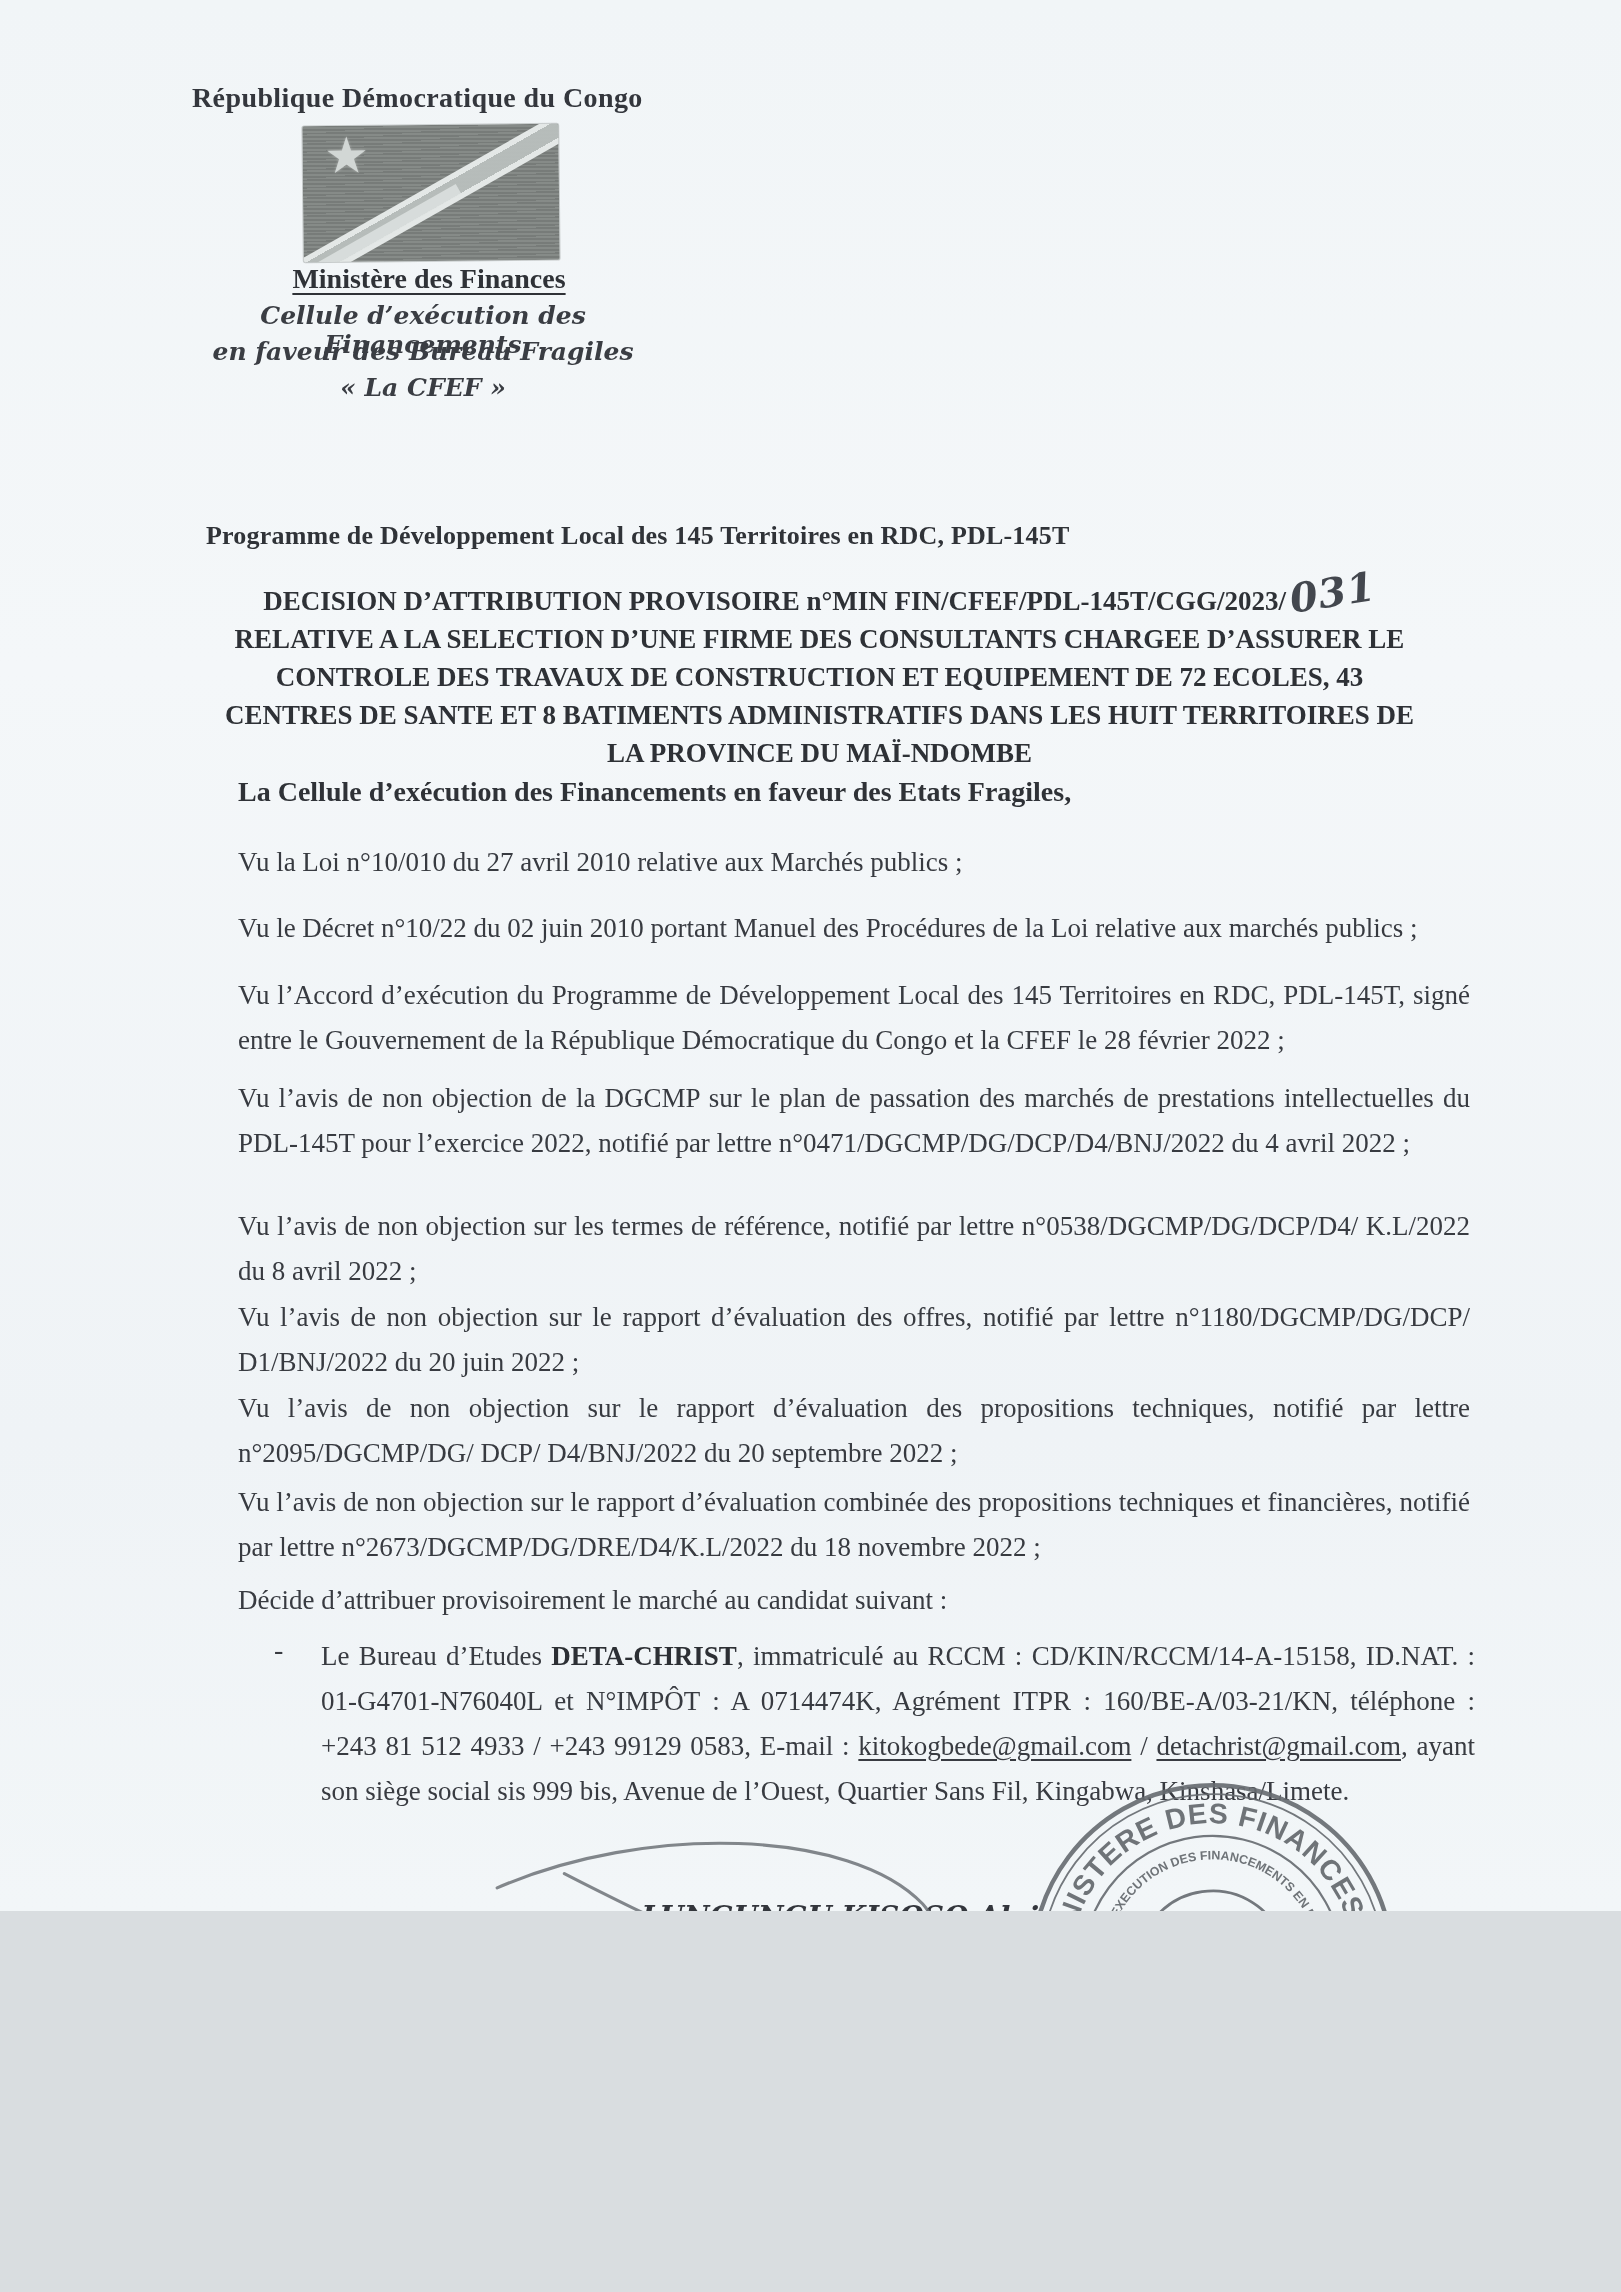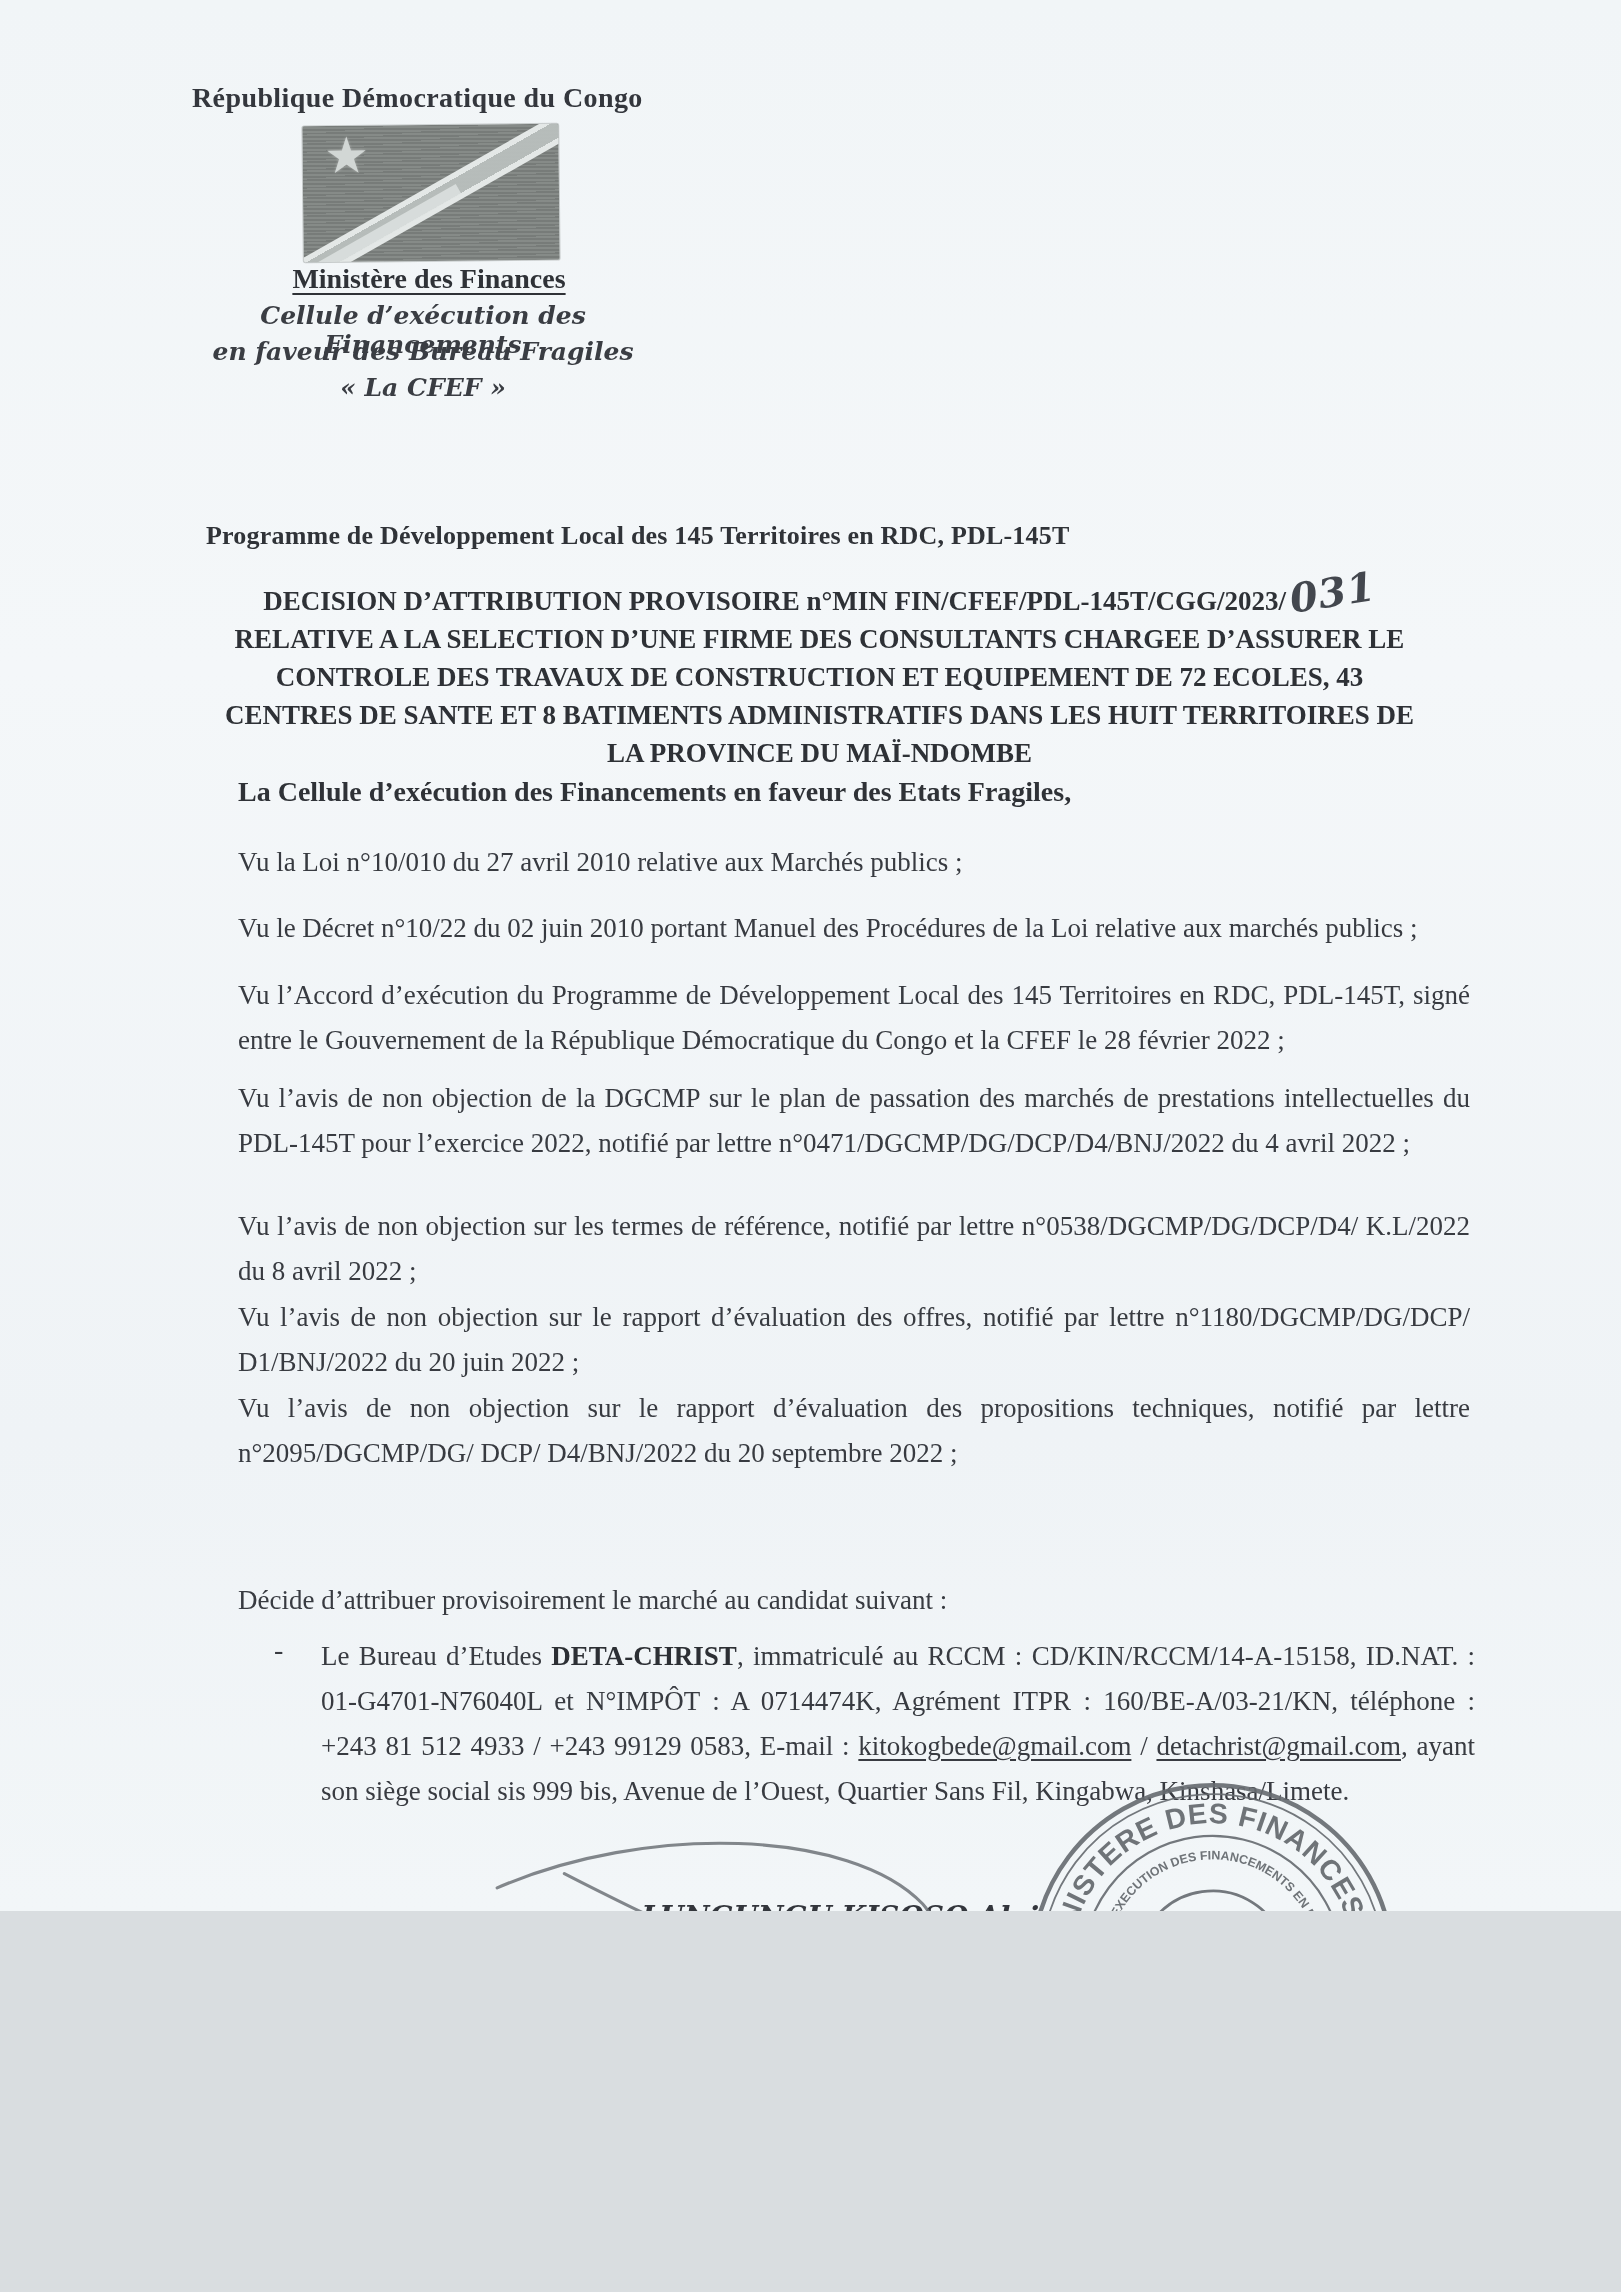--- a/index.html
+++ b/index.html
@@ -135,20 +135,21 @@
   </div>
 
   <div class="abs opening">La Cellule d’exécution des Financements en faveur des Etats Fragiles,</div>
   <p class="abs para p0">Vu la Loi n°10/010 du 27 avril 2010 relative aux Marchés publics ;</p>
   <p class="abs para p1">Vu le Décret n°10/22 du 02 juin 2010 portant Manuel des Procédures de la Loi relative aux marchés publics ;</p>
   <p class="abs para p2">Vu l’Accord d’exécution du Programme de Développement Local des 145 Territoires en RDC, PDL-145T, signé entre le Gouvernement de la République Démocratique du Congo et la CFEF le 28 février 2022 ;</p>
   <p class="abs para p3">Vu l’avis de non objection de la DGCMP sur le plan de passation des marchés de prestations intellectuelles du PDL-145T pour l’exercice 2022, notifié par lettre n°0471/DGCMP/DG/DCP/D4/BNJ/2022 du 4 avril 2022 ;</p>
   <p class="abs para p4">Vu l’avis de non objection sur les termes de référence, notifié par lettre n°0538/DGCMP/DG/DCP/D4/ K.L/2022 du 8 avril 2022 ;</p>
   <p class="abs para p5">Vu l’avis de non objection sur le rapport d’évaluation des offres, notifié par lettre n°1180/DGCMP/DG/DCP/ D1/BNJ/2022 du 20 juin 2022 ;</p>
   <p class="abs para p6">Vu l’avis de non objection sur le rapport d’évaluation des propositions techniques, notifié par lettre n°2095/DGCMP/DG/ DCP/ D4/BNJ/2022 du 20 septembre 2022 ;</p>
+  <p class="abs para p7">Vu l’avis de non objection sur le rapport d’évaluation combinée des propositions techniques et financières, notifié par lettre n°2673/DGCMP/DG/DRE/D4/K.L/2022 du 18 novembre 2022 ;</p>
   <p class="abs para p8">Décide d’attribuer provisoirement le marché au candidat suivant :</p>
 
   <div class="abs awardee-dash">-</div>
   <div class="abs awardee">
     <span>Le Bureau d’Etudes </span><b>DETA-CHRIST</b><span>, immatriculé au RCCM : CD/KIN/RCCM/14-A-15158, ID.NAT. : 01-G4701-N76040L et N°IMPÔT : A 0714474K, Agrément ITPR : 160/BE-A/03-21/KN, téléphone : +243 81 512 4933 / +243 99129 0583, E-mail : </span><u>kitokogbede@gmail.com</u><span> / </span><u>detachrist@gmail.com</u><span>, ayant son siège social sis 999 bis, Avenue de l’Ouest, Quartier Sans Fil, Kingabwa, Kinshasa/Limete.</span>
   </div>
 
   <div class="abs sig-name">LUNGUNGU KISOSO Alain</div>
   <div class="abs sig-role">Coordonnateur National</div>
   <div class="abs ink-speck">’</div>

